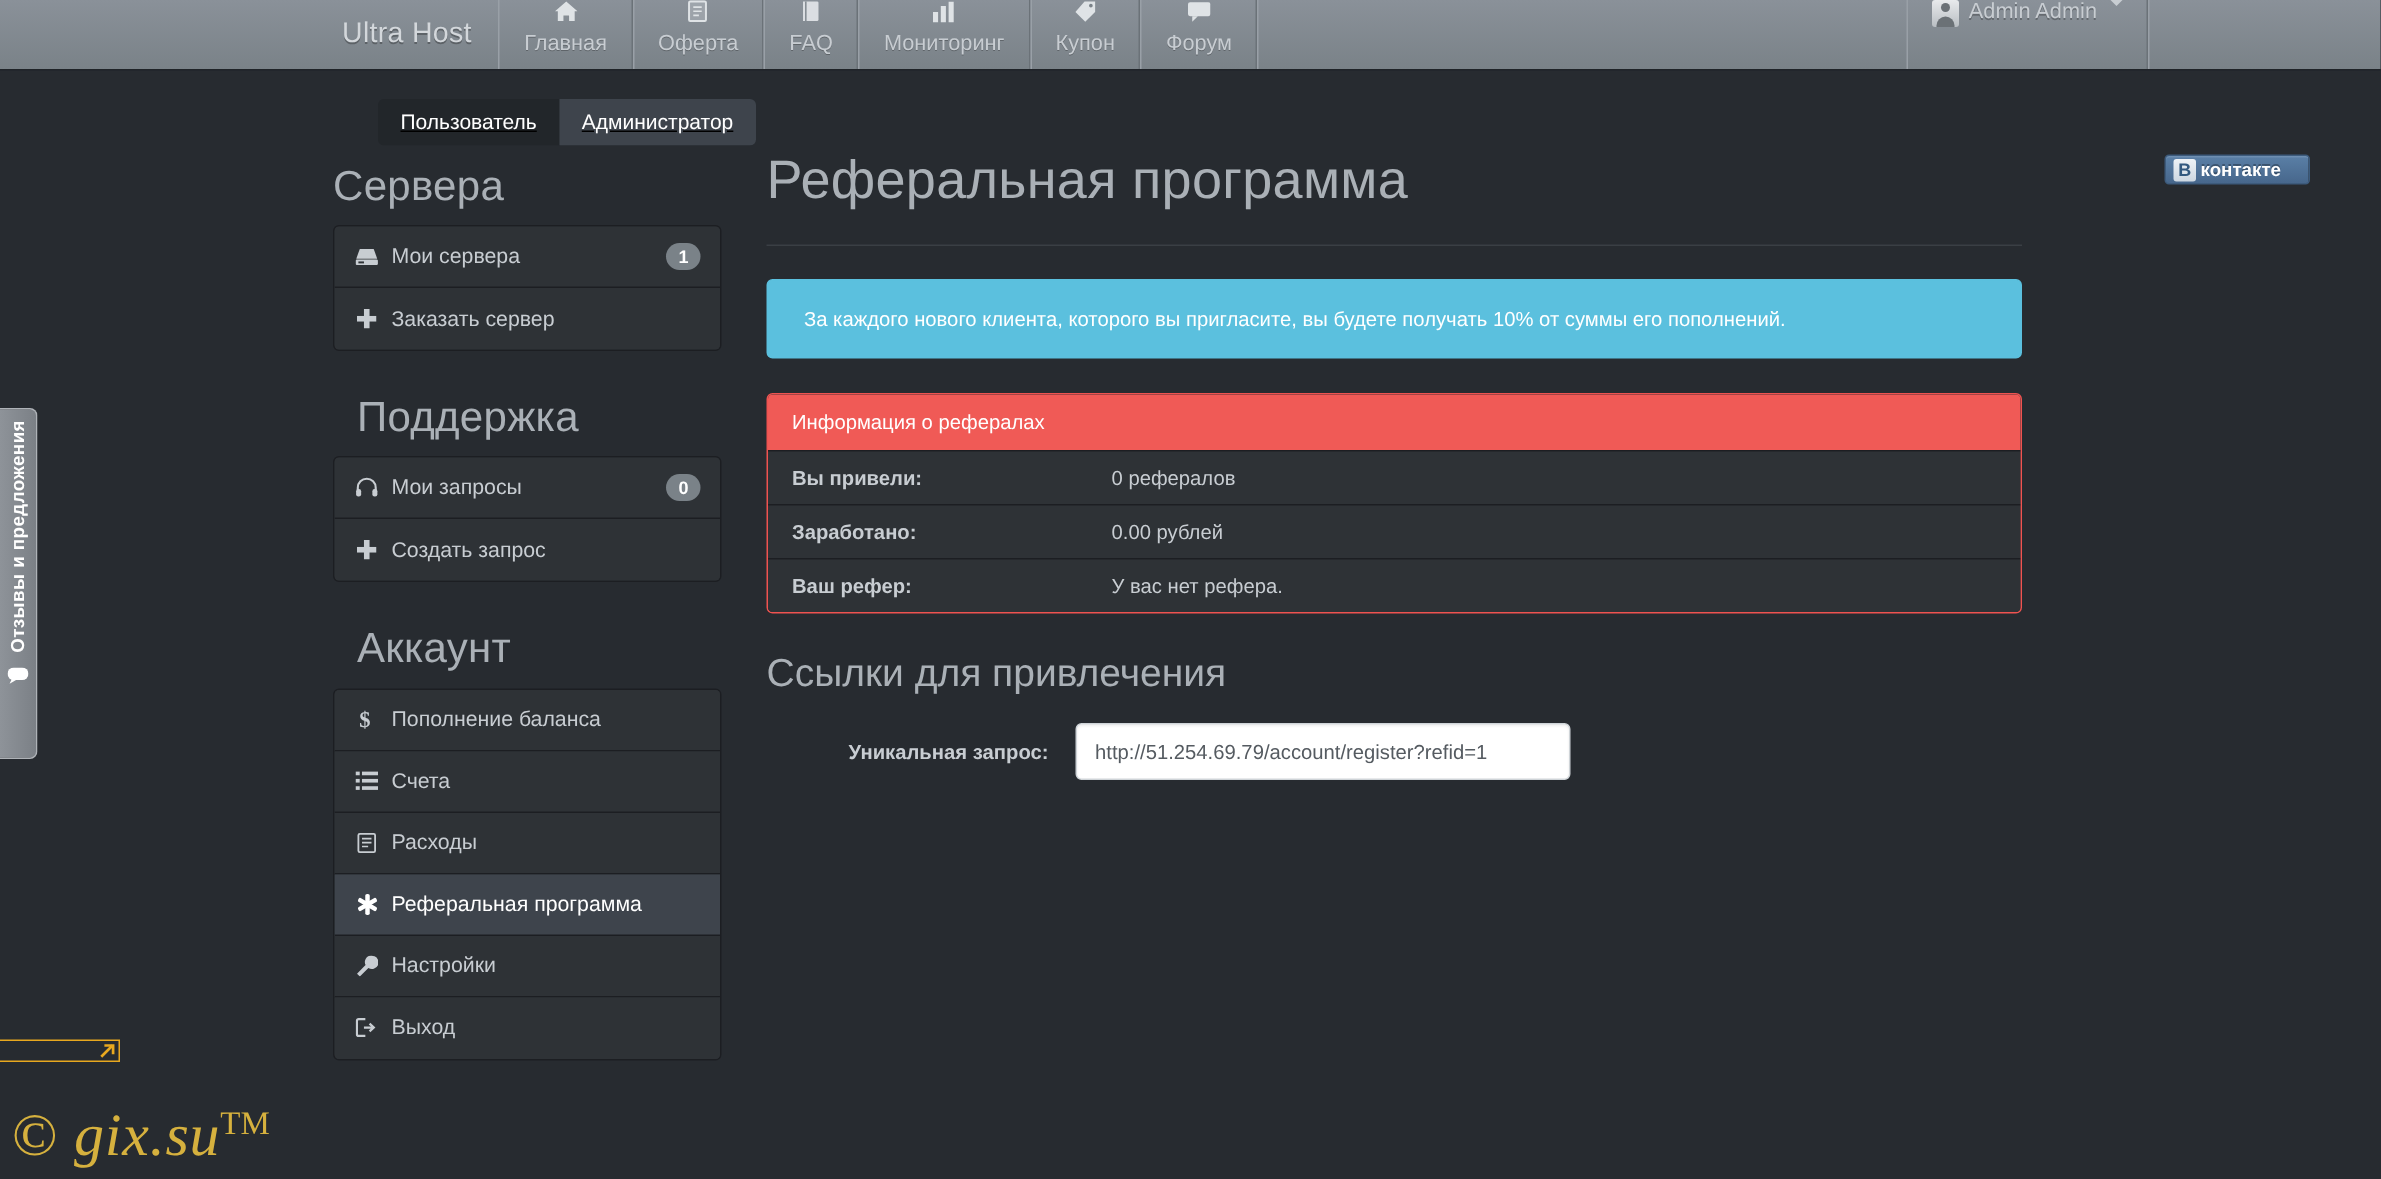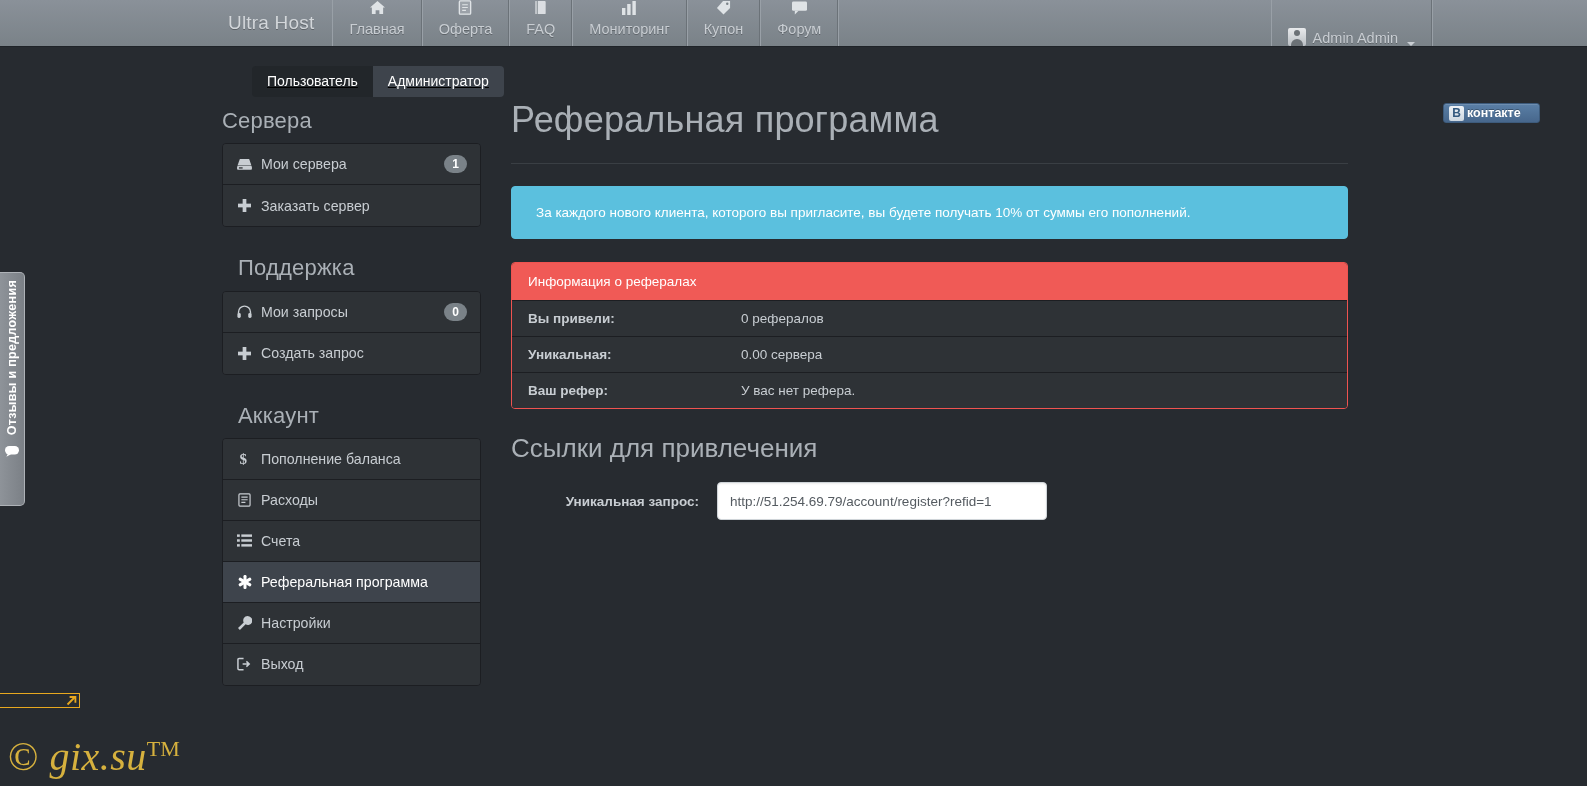--- a/index.html
+++ b/index.html
@@ -34,21 +34,21 @@
     padding: 0 16px;
     color: #c8cdd2; font-size: 14.5px;
     border-left: 1px solid #99a0a7;
     border-right: 1px solid #6b7278;
     text-shadow: 0 1px 0 rgba(0,0,0,.25);
     cursor: pointer; white-space: nowrap; flex-direction: column;
   }
   .nav-spacer { flex: 1; border-left: 1px solid #99a0a7; }
   .nav-right { display: flex; align-items: stretch; }
   .nav-user {
-    display: flex; align-items: flex-end; gap: 7px;
+    display: flex; align-items: flex-start; gap: 7px;
     padding: 0 16px; color: #c8cdd2; font-size: 14.5px;
     border-left: 1px solid #99a0a7; border-right: 1px solid #6b7278;
     cursor: pointer; text-shadow: 0 1px 0 rgba(0,0,0,.25);
   }
   .nav-tail { width: 155px; border-left: 1px solid #99a0a7; }
   .nav-ico { display:inline-flex; align-items:center; justify-content:center;
              width: 15px; height: 15px; color: #dfe3e6; }
   .nav-ico svg { display:block; }
   .caret {
     width: 0; height: 0; margin-left: 2px;
@@ -76,21 +76,21 @@
   .tab {
     padding: 7px 15px 8px;
     font-size: 14px; color: #ffffff;
     background: #22262a; cursor: pointer;
   }
   .tab.active { background: #3e444c; color: #fff; }
 
   
   .sidebar { position: absolute; left: 222px; top: 108px; width: 259px; }
   .side-head {
-    color: #aab0b6; font-size: 22px; font-weight: 400;
+    color: #aab0b6; font-size: 28px; font-weight: 400;
     margin: 0 0 10px 0; line-height: 1.15; letter-spacing: .2px;
   }
   .side-head.sh2 { margin-top: 28px; margin-left: 16px; }
   .list-group {
     border: 1px solid #1c1e22; border-radius: 4px;
     overflow: hidden; margin-bottom: 4px; background: #2e3236;
   }
   .list-item {
     display: flex; align-items: center;
     height: 41px; padding: 0 13px;
@@ -367,40 +367,40 @@
     <div class="list-item">
       <span class="li-ico">
         <svg width="11" height="15" viewBox="0 0 10 15" fill="currentColor">
             <text x="0" y="12.5" font-size="15" font-family="Liberation Serif, serif" font-weight="bold" fill="currentColor">$</text>
           </svg>
       </span>
       <span class="li-label">Пополнение баланса</span>
     </div>
     <div class="list-item">
       <span class="li-ico">
-        <svg width="13" height="14" viewBox="0 0 14 15" fill="none" stroke="currentColor" stroke-width="1.3">
-          <rect x="1" y="1" width="12" height="13" rx="1"></rect>
-          <path d="M3.6 4.4h6.8M3.6 7.2h6.8M3.6 10h4.4" stroke-width="1.2"></path>
-        </svg>
-      </span>
-      <span class="li-label">Расходы</span>
-    </div>
-    <div class="list-item">
-      <span class="li-ico">
         <svg width="15" height="13" viewBox="0 0 16 13" fill="currentColor">
           <rect x="0" y="0" width="3" height="2.6"></rect>
             <rect x="4.6" y="0" width="11.4" height="2.6"></rect>
           <rect x="0" y="5.2" width="3" height="2.6"></rect>
             <rect x="4.6" y="5.2" width="11.4" height="2.6"></rect>
           <rect x="0" y="10.4" width="3" height="2.6"></rect>
             <rect x="4.6" y="10.4" width="11.4" height="2.6"></rect>
         </svg>
       </span>
       <span class="li-label">Счета</span>
     </div>
+    <div class="list-item">
+      <span class="li-ico">
+        <svg width="13" height="14" viewBox="0 0 14 15" fill="none" stroke="currentColor" stroke-width="1.3">
+          <rect x="1" y="1" width="12" height="13" rx="1"></rect>
+          <path d="M3.6 4.4h6.8M3.6 7.2h6.8M3.6 10h4.4" stroke-width="1.2"></path>
+        </svg>
+      </span>
+      <span class="li-label">Расходы</span>
+    </div>
     <div class="list-item active">
       <span class="li-ico">
         <svg width="14" height="14" viewBox="0 0 14 14" fill="currentColor">
           <g transform="translate(7,7)">
             <rect x="-1.5" y="-7" width="3" height="14" rx="1.2"></rect>
             <rect x="-1.5" y="-7" width="3" height="14" rx="1.2" transform="rotate(60)"></rect>
             <rect x="-1.5" y="-7" width="3" height="14" rx="1.2" transform="rotate(120)"></rect>
           </g>
         </svg>
       </span>
@@ -432,22 +432,22 @@
 
   <div class="alert-info">За каждого нового клиента, которого вы пригласите, вы будете получать 10% от суммы его пополнений.</div>
 
   <div class="panel">
     <div class="panel-head">Информация о рефералах</div>
     <div class="panel-row">
       <span class="k">Вы привели:</span>
       <span class="v">0 рефералов</span>
     </div>
     <div class="panel-row">
-      <span class="k">Уникальная:</span>
-      <span class="v">0.00 сервера</span>
+      <span class="k">Заработано:</span>
+      <span class="v">0.00 рублей</span>
     </div>
     <div class="panel-row">
       <span class="k">Ваш рефер:</span>
       <span class="v">У вас нет рефера.</span>
     </div>
   </div>
 
   <h2 class="section-title">Ссылки для привлечения</h2>
   <div class="form-row">
     <label class="form-label">Уникальная запрос:</label>

